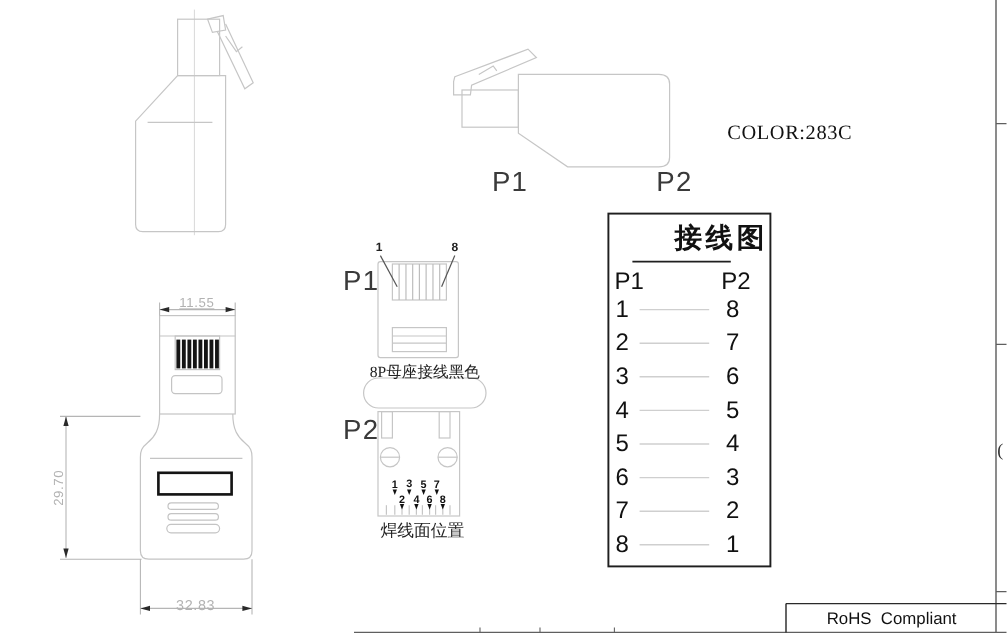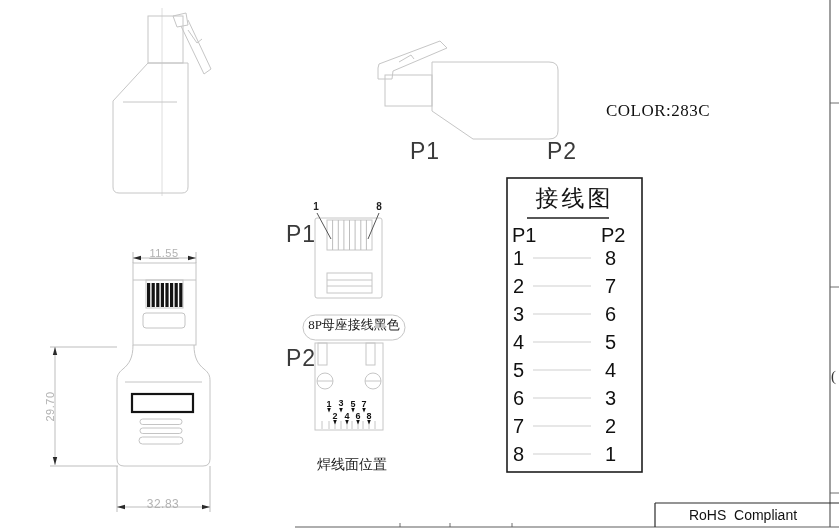--- a/index.html
+++ b/index.html
@@ -8,21 +8,21 @@
     overflow:hidden;font-family:"Liberation Sans",sans-serif;color:#1a1a1a;
   }
   .abs{position:absolute;}
   svg{position:absolute;left:0;top:0;}
   .cad-label{font-size:23px;color:#3a3a3a;text-align:center;letter-spacing:1px;}
   .leader-num{font-size:10px;font-weight:bold;color:#222;text-align:center;}
   .dim{font-size:11px;color:#b2b2b2;text-align:center;letter-spacing:0.5px;}
   .dim-v{transform:rotate(-90deg);transform-origin:center;}
   .serif{font-family:"Liberation Serif","DejaVu Serif",serif;}
   .caption{font-size:13px;color:#222;text-align:center;}
-  .tbl-title{font-size:23px;color:#111;text-align:center;letter-spacing:3px;}
+  .tbl-title{font-size:23px;color:#111;text-align:right;letter-spacing:3px;font-weight:bold;}
   .tbl-head{font-size:20px;color:#111;}
   .tbl-num{font-size:20px;color:#111;width:20px;}
   .pin-num{font-size:9px;font-weight:bold;color:#111;width:10px;text-align:center;}
   .rohs{font-size:14px;color:#111;text-align:center;white-space:pre;}
   .colornote{font-size:17px;color:#111;letter-spacing:0.5px;}
 </style>
 </head>
 <body>
 
 <div id="canvas">
@@ -172,32 +172,32 @@
   </svg>
 
   <div class="abs colornote serif" style="left:606px;top:101px;">COLOR:283C</div>
 
   <div class="abs cad-label" style="left:407px;top:138px;width:36px;">P1</div>
   <div class="abs cad-label" style="left:544px;top:138px;width:36px;">P2</div>
 
   <div class="abs cad-label" style="left:283px;top:221px;width:36px;">P1</div>
   <div class="abs leader-num" style="left:310px;top:201px;width:12px;">1</div>
   <div class="abs leader-num" style="left:373px;top:201px;width:12px;">8</div>
-  <div class="abs caption serif" style="left:303px;top:312px;width:102px;height:14px;line-height:25px;">8P母座接线黑色</div>
+  <div class="abs caption serif" style="left:303px;top:297px;width:102px;height:14px;line-height:25px;">8P母座接线黑色</div>
 
   <div class="abs cad-label" style="left:283px;top:345px;width:36px;">P2</div>
   <div class="abs pin-num" style="left:324px;top:399px;">1</div>
   <div class="abs pin-num" style="left:336px;top:398px;">3</div>
   <div class="abs pin-num" style="left:348px;top:399px;">5</div>
   <div class="abs pin-num" style="left:359px;top:399px;">7</div>
   <div class="abs pin-num" style="left:330px;top:411px;">2</div>
   <div class="abs pin-num" style="left:342px;top:411px;">4</div>
   <div class="abs pin-num" style="left:353px;top:411px;">6</div>
   <div class="abs pin-num" style="left:364px;top:411px;">8</div>
-  <div class="abs caption serif" style="left:316px;top:434px;width:72px;font-size:14px;margin-top:22px;">焊线面位置</div>
+  <div class="abs caption serif" style="left:316px;top:434px;width:72px;font-size:14px;">焊线面位置</div>
 
   <div class="abs dim" style="left:141px;top:247px;width:46px;text-decoration:underline;">11.55</div>
   <div class="abs dim dim-v" style="left:27px;top:400px;width:46px;height:13px;">29.70</div>
   <div class="abs dim" style="left:140px;top:497px;width:46px;font-size:12px;">32.83</div>
 
   <div class="abs tbl-title serif" style="left:509px;top:183px;width:131px;">接线图</div>
   <div class="abs tbl-head" style="left:512px;top:224px;">P1</div>
   <div class="abs tbl-head" style="left:601px;top:224px;">P2</div>
 
   <div class="abs tbl-num" style="left:513px;top:247px;">1</div>

